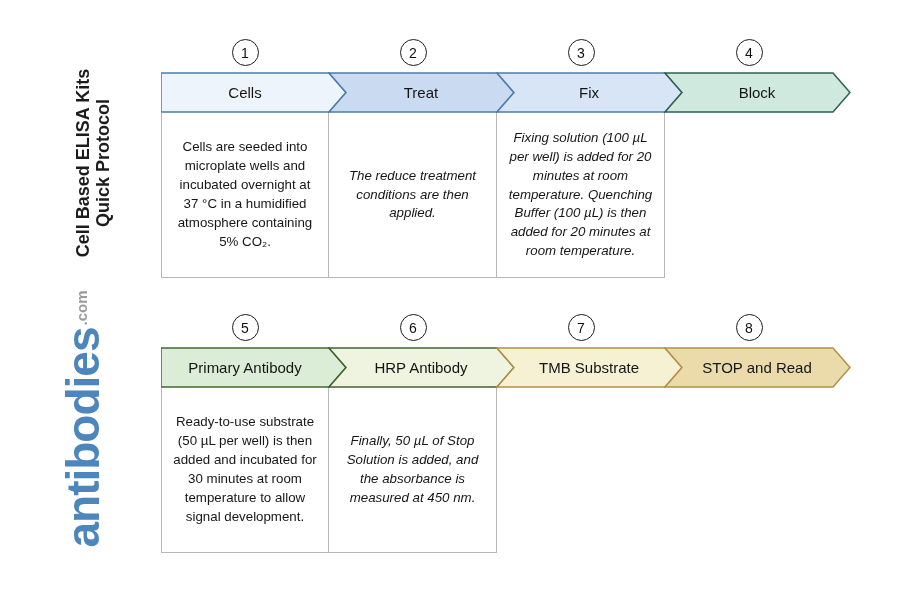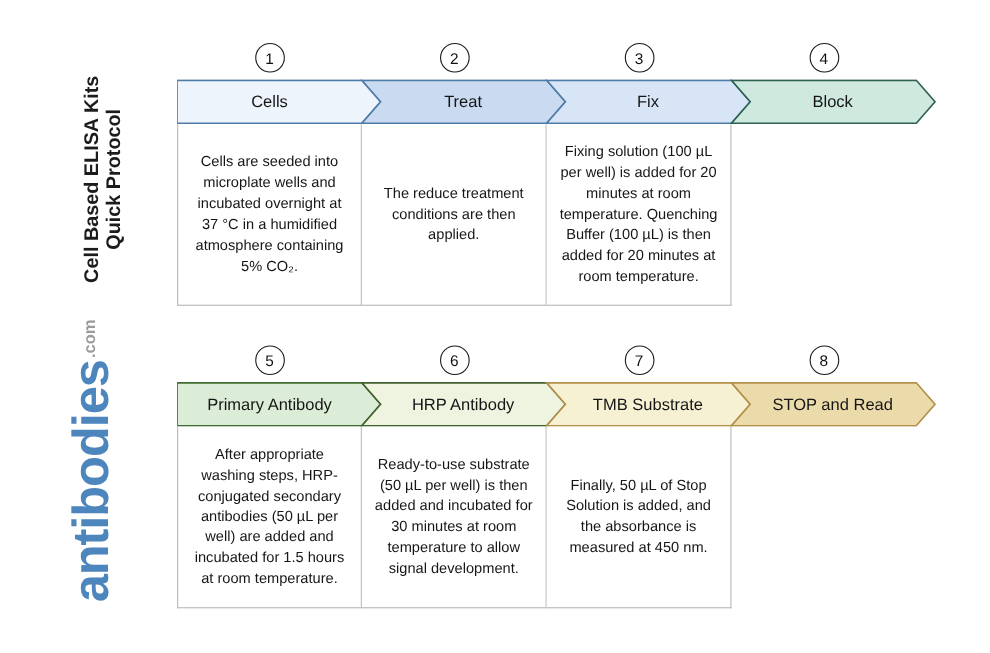--- a/index.html
+++ b/index.html
@@ -36,21 +36,21 @@
   .arrow-svg{display:block;}
   .arrow-svg text{font-family:"Liberation Sans", sans-serif;font-size:15px;fill:#151515;}
   .box-row{display:flex;align-items:center;}
   .desc-box{
     width:168px;height:165px;box-sizing:border-box;background:#ffffff;
     border:1px solid #b7b7b7;border-top:0;
     display:flex;align-items:center;justify-content:center;
     padding:6px 11px;text-align:center;
     font-size:13.3px;line-height:1.42;color:#161616;
   }
-  .desc-box + .desc-box{border-left:0;}
+  .desc-box + .desc-box{border-left:0;font-style:italic;}
 </style>
 </head>
 <body>
 
 <div class="canvas">
 
   <div class="vertical-title">
     <div>Cell Based ELISA Kits</div>
     <div>Quick Protocol</div>
   </div>
@@ -116,23 +116,20 @@
         <text x="84" y="25.5" text-anchor="middle">Primary Antibody</text>
         <polygon points="168,1 336,1 353,20.5 336,40 168,40 185,20.5" fill="#eef4e0" stroke="#42612e" stroke-width="1.5"></polygon>
         <text x="260" y="25.5" text-anchor="middle">HRP Antibody</text>
         <polygon points="336,1 504,1 521,20.5 504,40 336,40 353,20.5" fill="#f6f1d2" stroke="#b3904a" stroke-width="1.5"></polygon>
         <text x="428" y="25.5" text-anchor="middle">TMB Substrate</text>
         <polygon points="504,1 672,1 689,20.5 672,40 504,40 521,20.5" fill="#ebdbaa" stroke="#b3904a" stroke-width="1.5"></polygon>
         <text x="596" y="25.5" text-anchor="middle">STOP and Read</text>
       </svg>
       <div class="box-row">
         <div class="desc-box">
-          <span>After appropriate washing steps, HRP-conjugated secondary antibodies (50 µL per well) are added and incubated for 1.5 hours at room temperature.</span>
-        </div>
-        <div class="desc-box">
           <span>Ready-to-use substrate (50 µL per well) is then added and incubated for 30 minutes at room temperature to allow signal development.</span>
         </div>
         <div class="desc-box">
           <span>Finally, 50 µL of Stop Solution is added, and the absorbance is measured at 450 nm.</span>
         </div>
       </div>
     </section>
 
 </div>
 

